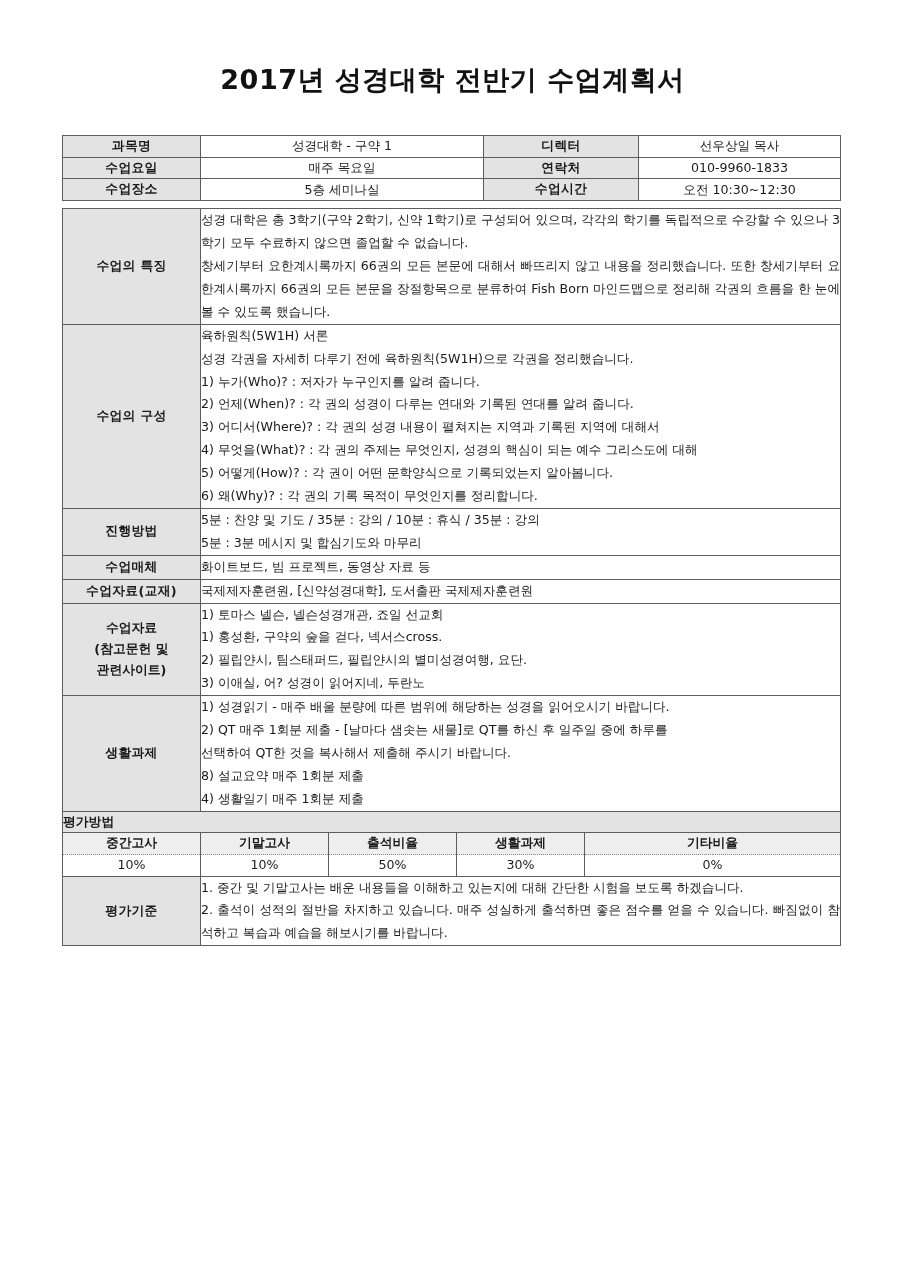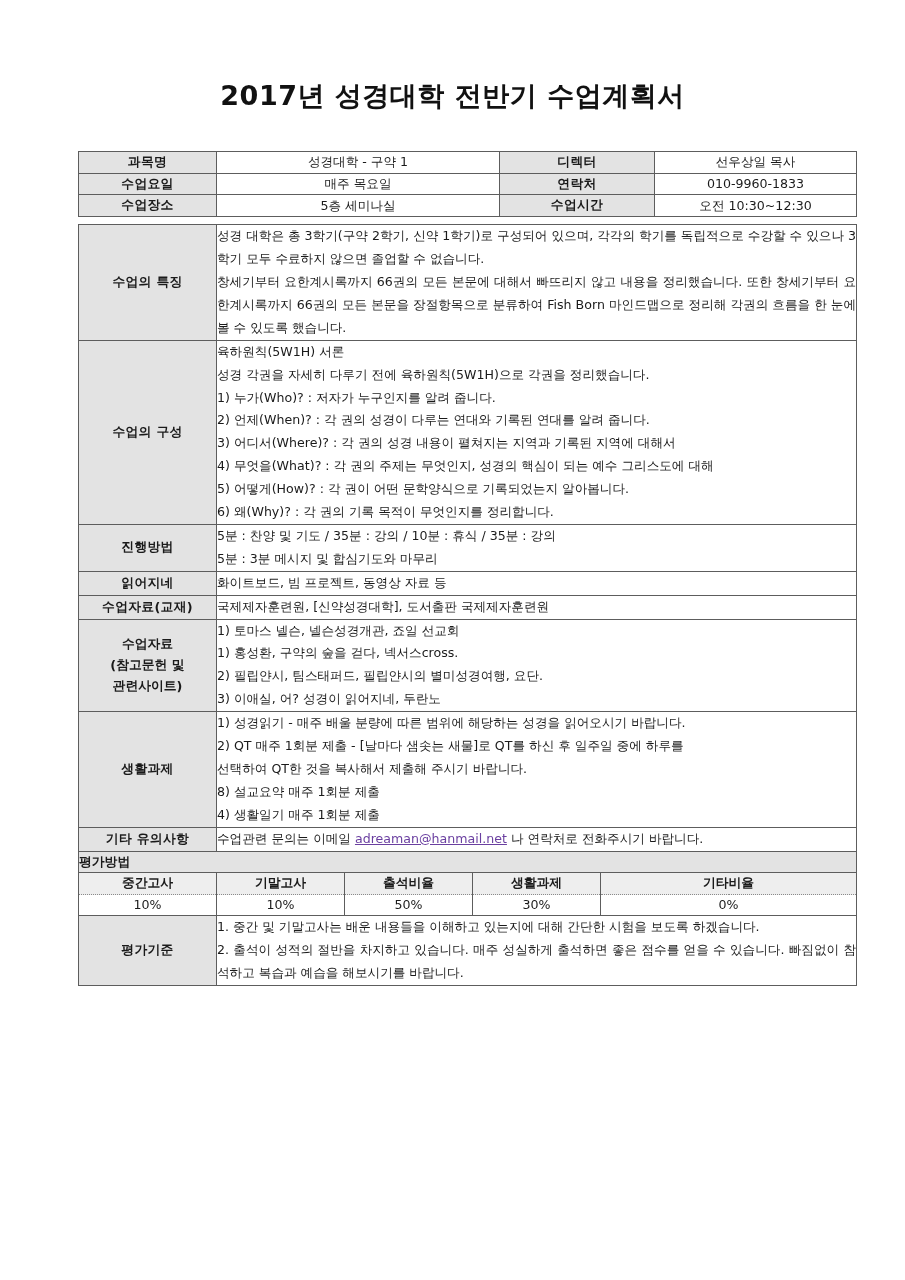--- a/index.html
+++ b/index.html
@@ -12,21 +12,21 @@
     height: 1280px;
     font-family: "DejaVu Sans", "Liberation Sans", sans-serif;
     color: #1a1a1a;
     position: relative;
     overflow: hidden;
   }
   #page {
     width: 905px;
     height: 912px;
     box-sizing: border-box;
-    padding: 16px;
+    padding: 0;
   }
   .doc-title {
     text-align: center;
     font-size: 27px;
     font-weight: bold;
     letter-spacing: 0.5px;
     margin: 0;
     padding-top: 62px;
     padding-bottom: 0;
     color: #111111;
@@ -188,21 +188,21 @@
 
       <tr>
         <td class="lbl">진행방법</td>
         <td class="val-left" colspan="5">
           <p>5분 : 찬양 및 기도 / 35분 : 강의 / 10분 : 휴식 / 35분 : 강의</p>
           <p>5분 : 3분 메시지 및 합심기도와 마무리</p>
         </td>
       </tr>
 
       <tr>
-        <td class="lbl">읽어지네</td>
+        <td class="lbl">수업매체</td>
         <td class="val-left" colspan="5">
           <p>화이트보드, 빔 프로젝트, 동영상 자료 등</p>
         </td>
       </tr>
 
       <tr>
         <td class="lbl">수업자료(교재)</td>
         <td class="val-left" colspan="5">
           <p>국제제자훈련원, [신약성경대학], 도서출판 국제제자훈련원</p>
         </td>
@@ -226,26 +226,20 @@
         <td class="lbl">생활과제</td>
         <td class="val-left" colspan="5">
           <p>1) 성경읽기 - 매주 배울 분량에 따른 범위에 해당하는 성경을 읽어오시기 바랍니다.</p>
           <p>2) QT 매주 1회분 제출 - [날마다 샘솟는 새물]로 QT를 하신 후 일주일 중에 하루를</p>
           <p class="indent-line">선택하여 QT한 것을 복사해서 제출해 주시기 바랍니다.</p>
           <p>8) 설교요약 매주 1회분 제출</p>
           <p>4) 생활일기 매주 1회분 제출</p>
         </td>
       </tr>
 
-      <tr>
-        <td class="lbl">기타 유의사항</td>
-        <td class="val-left" colspan="5">
-          <p><span>수업관련 문의는 이메일 </span><a class="mail" href="#">adreaman@hanmail.net</a><span> 나 연락처로 전화주시기 바랍니다.</span></p>
-        </td>
-      </tr>
 
       <tr>
         <td class="banner" colspan="6">평가방법</td>
       </tr>
 
       <tr>
         <td class="grade-head">중간고사</td>
         <td class="grade-head">기말고사</td>
         <td class="grade-head">출석비율</td>
         <td class="grade-head">생활과제</td>

